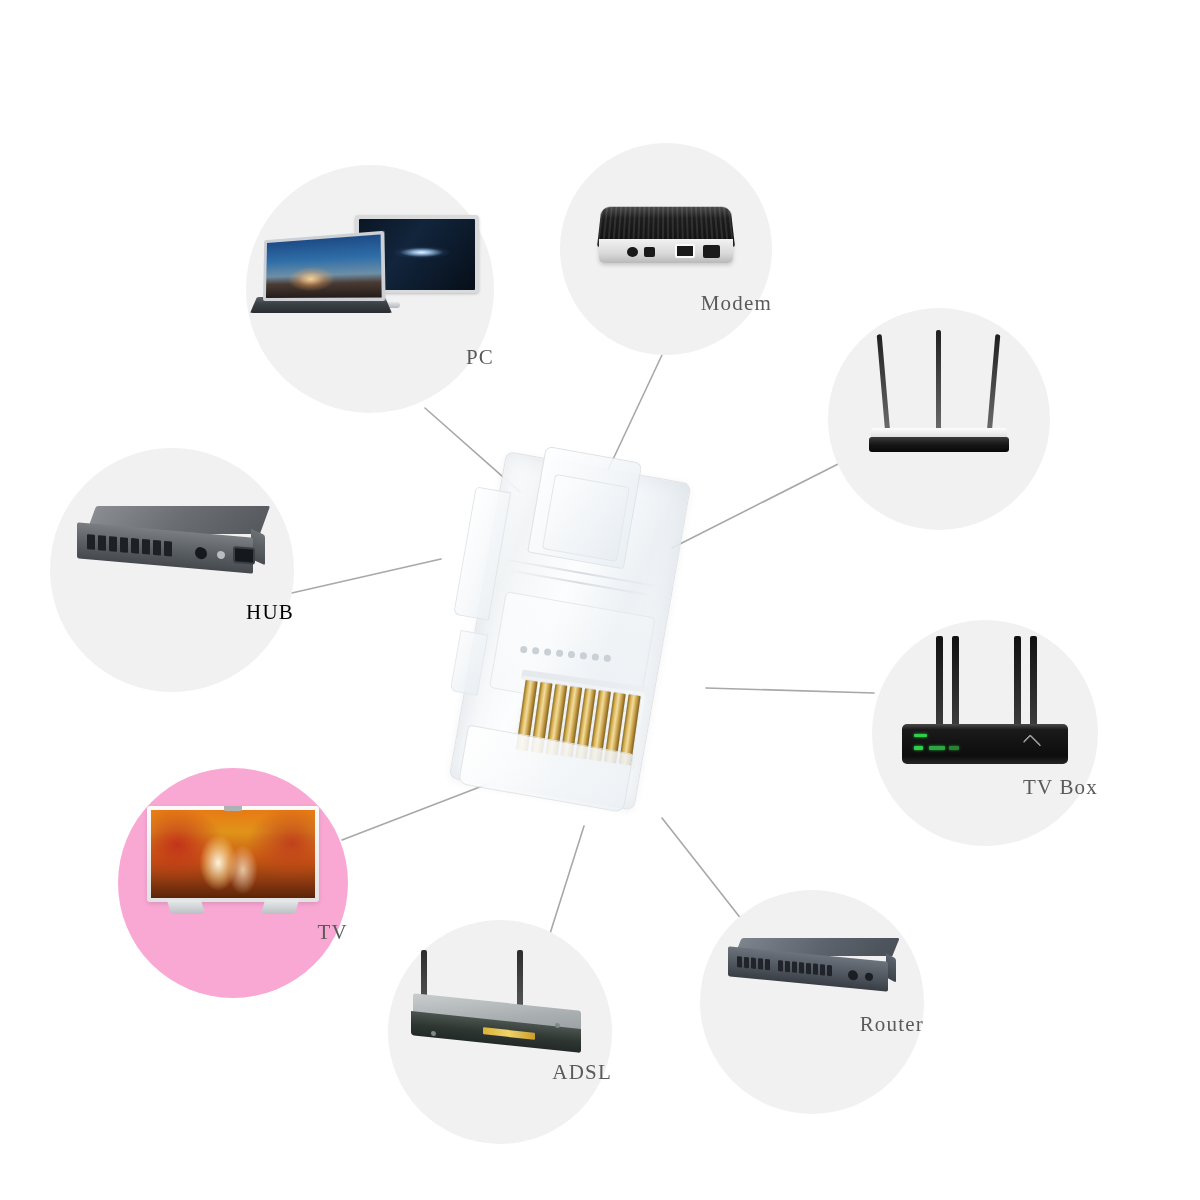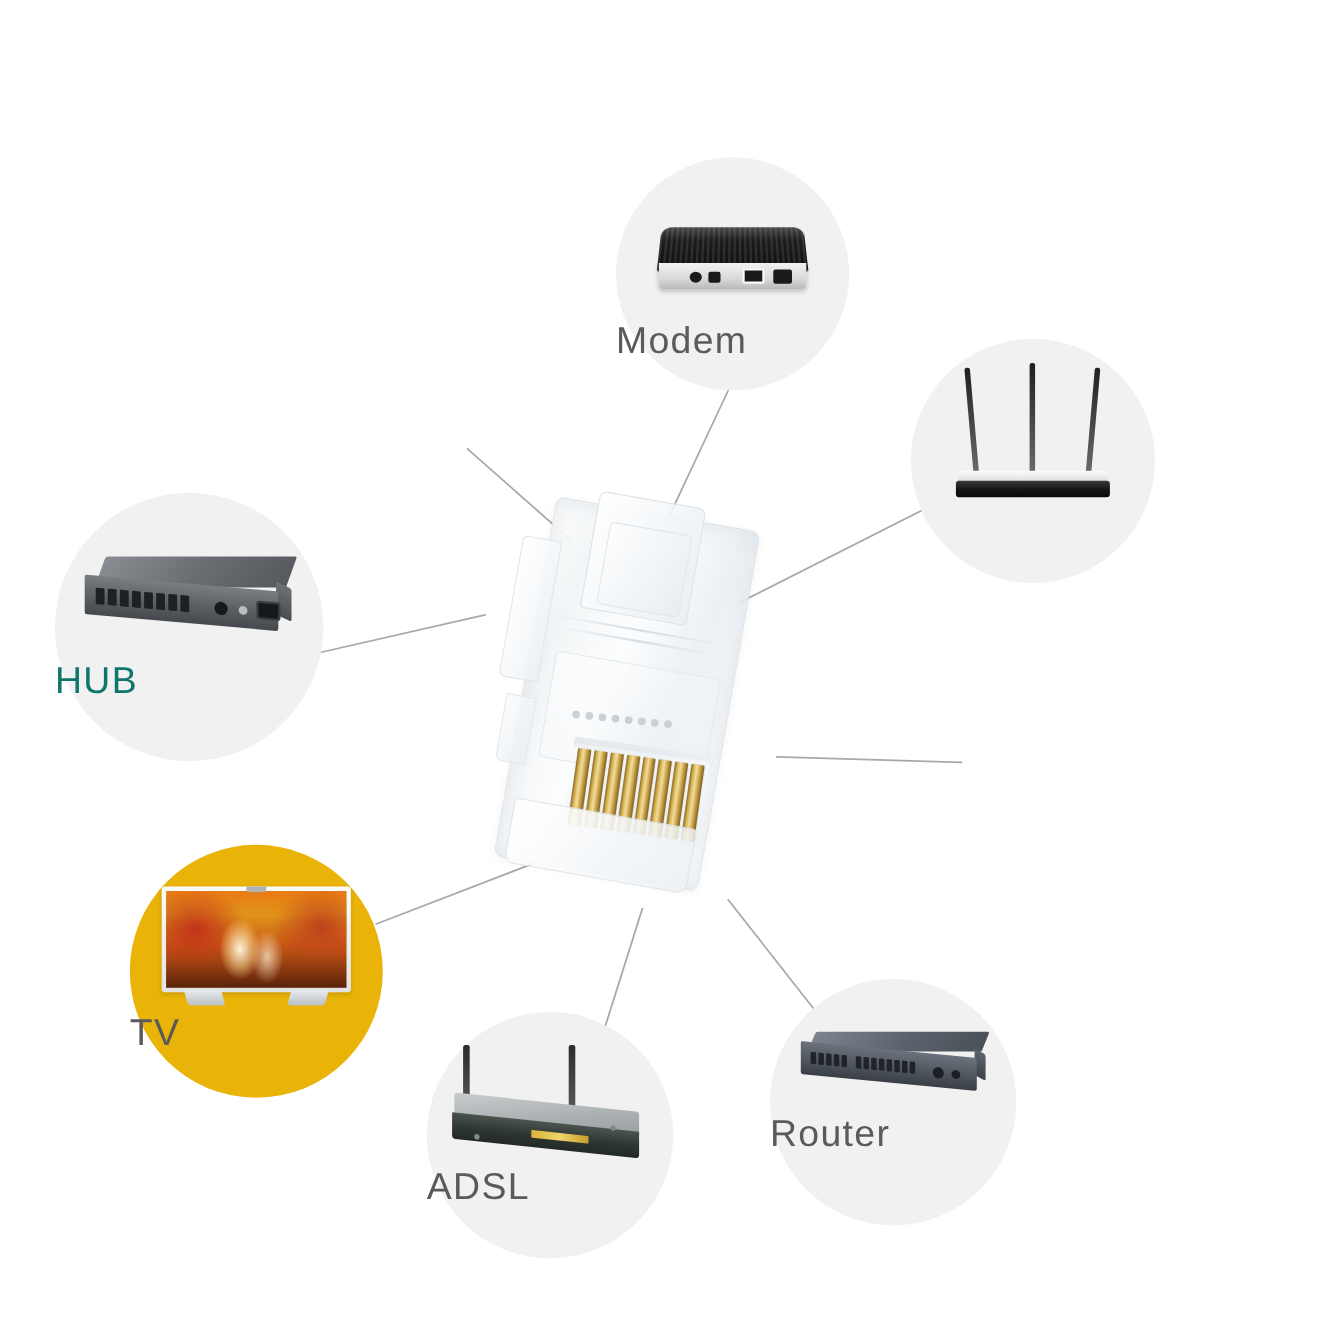--- a/index.html
+++ b/index.html
@@ -32,25 +32,25 @@
     border-radius: 50%;
     background: #f1f1f1;
     display: flex;
     flex-direction: column;
     align-items: center;
     justify-content: center;
   }
   .node-label {
     position: absolute;
     width: 100%;
-    text-align: left;
+    text-align: right;
     color: #5a5a5a;
-    font-size: 34px;
+    font-size: 21px;
     letter-spacing: 1.2px;
-    font-family: Liberation Sans, sans-serif;
+    font-family: Liberation Serif, serif;
     white-space: nowrap;
   }
   .device {
     position: absolute;
     left: 50%;
     transform: translateX(-50%);
   }
 
   
   #node-pc { left: 246px; top: 165px; width: 248px; height: 248px; }
@@ -436,20 +436,36 @@
       <line x1="662" y1="355" x2="608" y2="470"></line>
       <line x1="846" y1="460" x2="672" y2="548"></line>
       <line x1="874" y1="693" x2="706" y2="688"></line>
       <line x1="742" y1="920" x2="662" y2="818"></line>
       <line x1="548" y1="940" x2="584" y2="826"></line>
       <line x1="342" y1="840" x2="516" y2="773"></line>
       <line x1="283" y1="595" x2="441" y2="559"></line>
     </g>
   </svg>
 
+  <div class="node" id="node-pc" style="background: rgb(241, 241, 241);">
+    <div class="device pc-device">
+      <div class="monitor">
+        <div class="monitor-screen"></div>
+      </div>
+      <div class="monitor-neck"></div>
+      <div class="monitor-foot"></div>
+      <div class="laptop">
+        <div class="laptop-base"></div>
+        <div class="laptop-lid">
+          <div class="laptop-screen"></div>
+        </div>
+      </div>
+    </div>
+    <div class="node-label" style="color: rgb(90, 90, 90);">PC</div>
+  </div>
 
   <div class="node" id="node-modem" style="background: rgb(241, 241, 241);">
     <div class="device modem-device">
       <div class="modem-top"></div>
       <div class="modem-front">
         <div class="modem-port mp1"></div>
         <div class="modem-port mp2"></div>
         <div class="modem-port mp3"></div>
         <div class="modem-port mp4"></div>
       </div>
@@ -460,20 +476,36 @@
   <div class="node" id="node-router" style="background: rgb(241, 241, 241);">
     <div class="device router-device">
       <div class="ant ant-a"></div>
       <div class="ant ant-b"></div>
       <div class="ant ant-c"></div>
       <div class="router-top"></div>
       <div class="router-body"></div>
     </div>
   </div>
 
+  <div class="node" id="node-tvbox" style="background: rgb(241, 241, 241);">
+    <div class="device tvbox-device">
+      <div class="tv-ant tva1"></div>
+      <div class="tv-ant tva2"></div>
+      <div class="tv-ant tva3"></div>
+      <div class="tv-ant tva4"></div>
+      <div class="tvbox-body">
+        <div class="tvbox-led led1"></div>
+        <div class="tvbox-led led2"></div>
+        <div class="tvbox-led led3"></div>
+        <div class="tvbox-led led4"></div>
+        <div class="tvbox-mark"></div>
+      </div>
+    </div>
+    <div class="node-label" style="color: rgb(90, 90, 90);">TV Box</div>
+  </div>
 
   <div class="node" id="node-switch" style="background: rgb(241, 241, 241);">
     <div class="device switch-device">
       <div class="switch-top"></div>
       <div class="switch-side"></div>
       <div class="switch-face">
         <div class="sw-ports sw-g1">
           <span></span>
             <span></span>
             <span></span>
@@ -503,21 +535,21 @@
       <div class="adsl-ant aa2"></div>
       <div class="adsl-top"></div>
       <div class="adsl-front"></div>
       <div class="adsl-leds"></div>
       <div class="adsl-dot ad1"></div>
       <div class="adsl-dot ad2"></div>
     </div>
     <div class="node-label" style="color: rgb(90, 90, 90);">ADSL</div>
   </div>
 
-  <div class="node" id="node-tv" style="background: #eab308;">
+  <div class="node" id="node-tv" style="background: #f9a8d4;">
     <div class="device tv-device">
       <div class="tv-frame">
         <div class="tv-screen"></div>
       </div>
       <div class="tv-cam"></div>
       <div class="tv-leg tv-leg-l"></div>
       <div class="tv-leg tv-leg-r"></div>
     </div>
     <div class="node-label" style="color: rgb(90, 90, 90);">TV</div>
   </div>
@@ -535,21 +567,21 @@
           <span></span>
             <span></span>
             <span></span>
             <span></span>
         </div>
         <div class="hub-jack"></div>
         <div class="hub-led"></div>
         <div class="hub-power"></div>
       </div>
     </div>
-    <div class="node-label" style="color: #0f766e;">HUB</div>
+    <div class="node-label" style="color: #000000;">HUB</div>
   </div>
 
   <div id="rj45">
     <div class="rj-shell"></div>
     <div class="rj-left-wing"></div>
     <div class="rj-tab"></div>
     <div class="rj-tab-inner"></div>
     <div class="rj-ridge"></div>
     <div class="rj-ridge rj-ridge2"></div>
     <div class="rj-window"></div>

